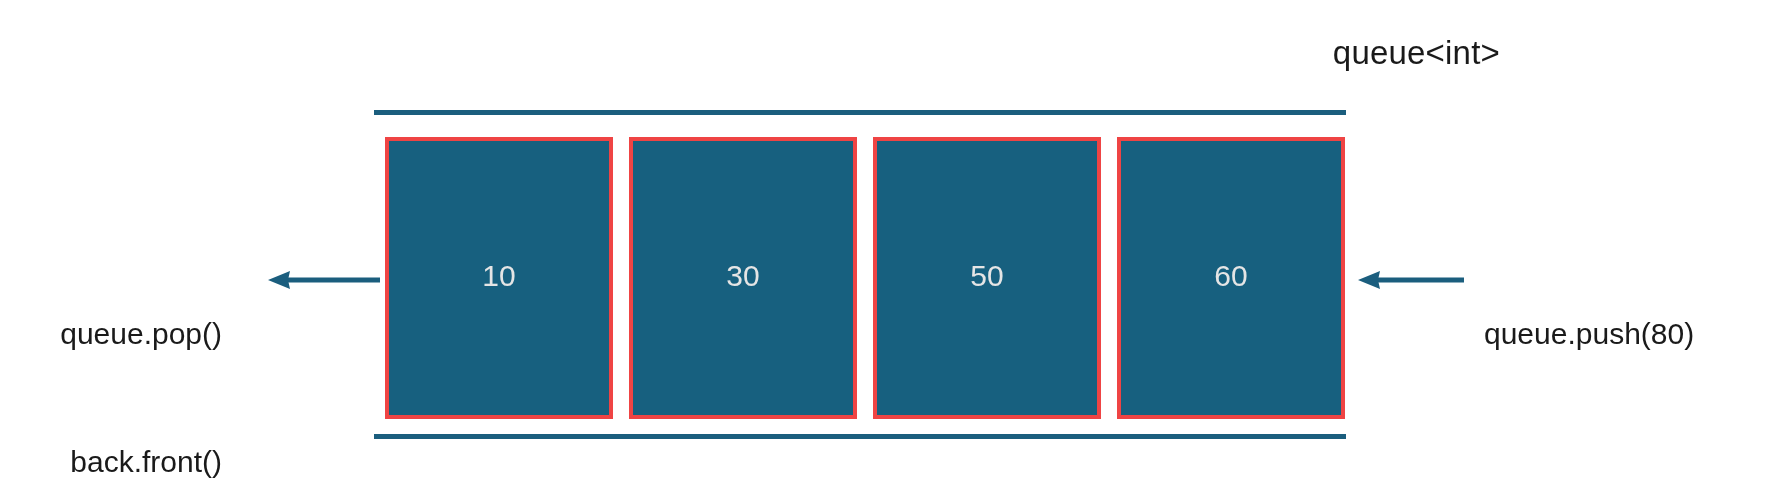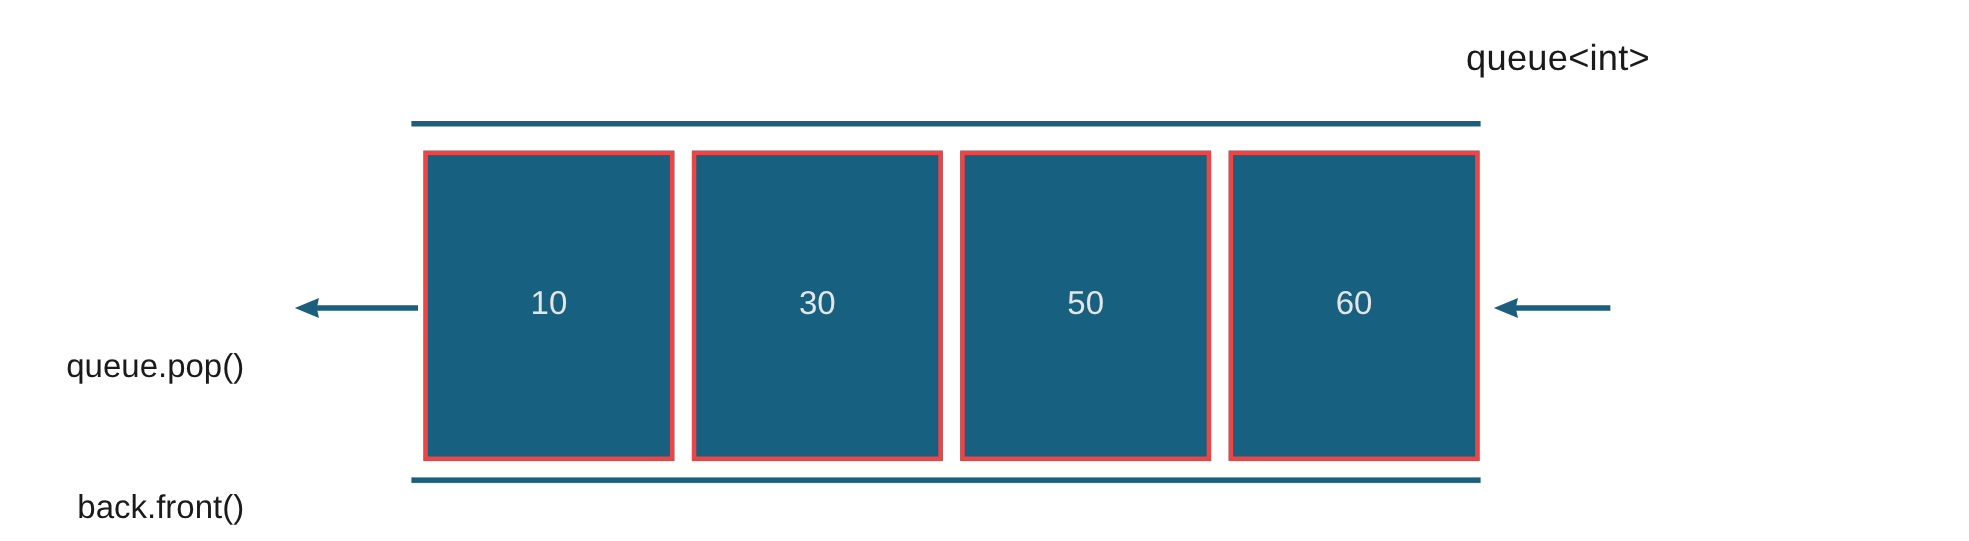--- a/index.html
+++ b/index.html
@@ -143,15 +143,16 @@
       <polygon points="0,12 22,3 20,12 22,21" fill="#1b5e7e"></polygon>
     </svg>
   </div>
 
   <div class="label-group label-left">
     <span class="label-line">queue.pop()</span>
     <span class="label-line">back.front()</span>
   </div>
 
   <div class="label-group label-right">
+    <span class="label-line">queue.push(80)</span>
   </div>
 
 </div>
 
 </body></html>

